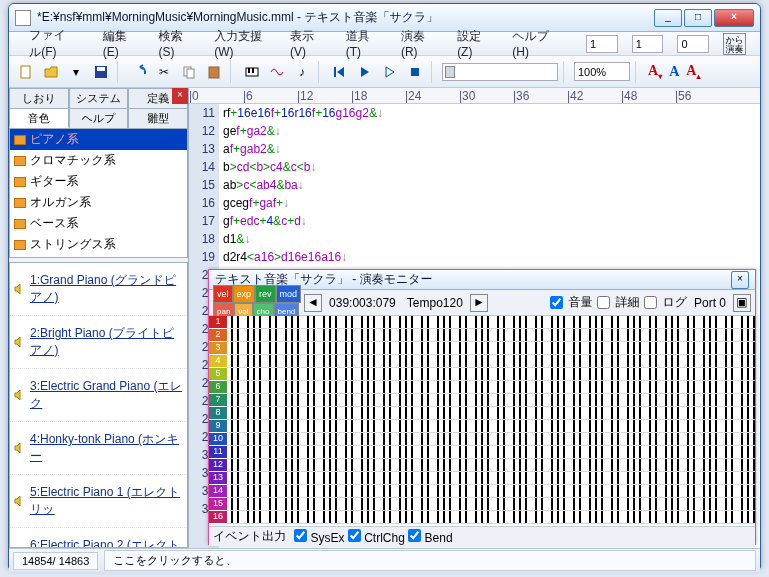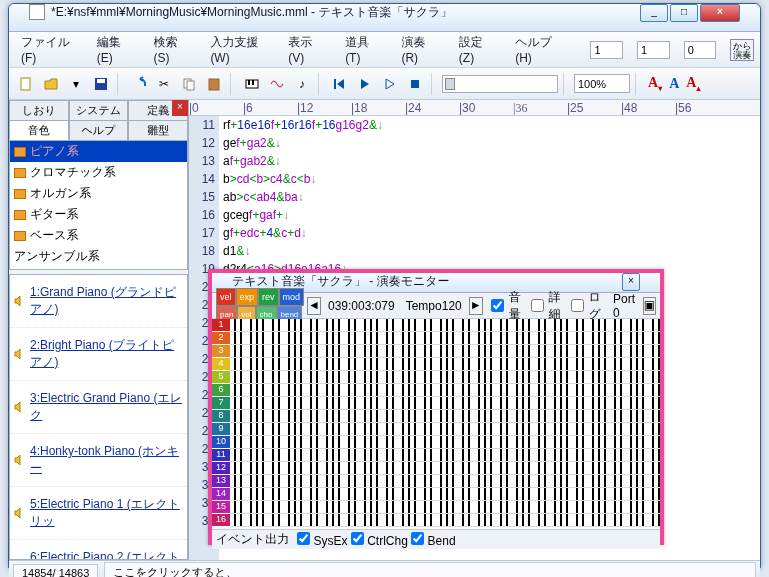--- a/index.html
+++ b/index.html
@@ -1,24 +1,24 @@
 <!DOCTYPE html>
 <html><head>
 <meta charset="utf-8">
 <style>
 *{box-sizing:border-box;margin:0;padding:0;font-family:"MS UI Gothic",Meiryo,sans-serif;font-size:12px}
 body{background:#e0e8f4;width:769px;height:577px;overflow:hidden;position:relative}
 .win{position:absolute;left:8px;top:3px;width:753px;height:566px;border:1px solid #2a5ca0;border-radius:6px 6px 2px 2px;background:#fff;box-shadow:0 0 6px rgba(0,0,0,.3)}
-.titlebar{height:28px;background:linear-gradient(#f8fcff,#d8e8f8);border-bottom:1px solid #aac;display:flex;padding:0 20px;border-radius:6px 6px 0 0}
+.titlebar{height:28px;background:linear-gradient(#f8fcff,#d8e8f8);border-bottom:1px solid #aac;display:flex;align-items:center;padding:0 6px;border-radius:6px 6px 0 0}
 .titlebar .icon{width:16px;height:16px;background:#fff;border:1px solid #888;margin-right:6px}
 .titlebar .title{flex:1;color:#113}
 .winbtns{display:flex;gap:2px}
 .winbtn{width:28px;height:18px;border:1px solid #4080c0;background:linear-gradient(#f4faff,#cde3f7);border-radius:2px;font-size:10px;text-align:center;line-height:14px;cursor:pointer}
 .winbtn.close{background:linear-gradient(#f28a8a,#c83030);color:#fff;width:40px;font-weight:bold}
-.menubar{height:36px;background:linear-gradient(#fbfcfe,#e8eef6);display:flex;align-items:center;padding:0 6px;gap:14px;border-bottom:1px solid #c8d4e0}
+.menubar{height:24px;background:linear-gradient(#fbfcfe,#e8eef6);display:flex;align-items:center;padding:0 14px;gap:14px;border-bottom:1px solid #c8d4e0}
 .menubar .mitem{padding:2px 6px;cursor:pointer;color:#223}
 .menubar .spin{width:40px;height:18px;border:1px solid #aab;background:#fff;display:flex;align-items:center;padding:0 3px;font-size:11px}
 .menubar .gobtn{width:30px;height:22px;border:1px solid #88a;background:#eef4fa;font-size:9px;text-align:center;cursor:pointer}
 .toolbar{height:32px;background:linear-gradient(#fbfcfe,#e4ecf6);display:flex;align-items:center;padding:0 6px;gap:3px;border-bottom:1px solid #c0ccd8}
 .tbtn{width:22px;height:22px;border:1px solid transparent;display:flex;align-items:center;justify-content:center;cursor:pointer;border-radius:3px}
 .tsep{width:6px;height:22px;border-left:1px solid #c8d4e0;margin:0 2px}
 .tbtn svg{width:16px;height:16px}
 .slider{flex:0 0 116px;height:18px;border:1px solid #aab;background:#fff;position:relative}
 .slider .thumb{position:absolute;left:2px;top:2px;width:10px;height:12px;background:#d0d8e4;border:1px solid #888}
 .zoom{width:56px;height:19px;border:1px solid #aab;background:#fff;font-size:11px;padding:0 3px}
@@ -43,21 +43,21 @@
 .ruler span{position:absolute;top:1px}
 .editor{flex:1;background:#fff;display:flex;overflow:hidden;font-family:Consolas,monospace;font-size:14px}
 .gutter{width:30px;background:#dce6f2;text-align:right;padding:0 4px;color:#336}
 .gutter div{height:18px;line-height:18px}
 .code{flex:1;padding:0 4px}
 .code .ln{height:18px;line-height:18px;white-space:pre}
 .c-b{color:#0020c0}.c-p{color:#a000c0}.c-g{color:#009000}.c-gr{color:#888}.c-k{color:#000}
 .status{height:24px;background:linear-gradient(#f4f8fc,#e0e8f2);border-top:1px solid #b8c4d0;display:flex;align-items:center;padding:0 4px;gap:6px}
 .status .cell{border:1px solid #c0ccd8;padding:2px 8px;font-size:11px;background:#f8faff}
 
-.mon{position:absolute;left:208px;top:269px;width:456px;height:276px;border:4px solid #ec4899;background:#fff;box-shadow:0 0 4px rgba(0,0,0,.3)}
+.mon{position:absolute;left:208px;top:269px;width:548px;height:276px;border:1px solid #ec4899;background:#fff;box-shadow:0 0 4px rgba(0,0,0,.3)}
 .mon .titlebar{height:20px}
 .mon .mtool{height:26px;background:#eef2f8;border-bottom:1px solid #c0ccd8;display:flex;align-items:center;padding:0 4px;gap:3px;font-size:10px}
 .chip{height:18px;padding:0 3px;border:1px solid #888;color:#fff;font-size:9px;text-align:center;line-height:16px}
 .mbtn{width:18px;height:18px;border:1px solid #888;background:#eef4fa;text-align:center;cursor:pointer;line-height:14px}
 .mtool .lbl{padding:0 4px}
 .mtool input[type=checkbox]{margin:0 2px}
 .tracks{display:flex;height:210px}
 .tracknums{width:18px;background:#f0f4f8}
 .tracknums div{height:13px;text-align:center;font-size:9px;color:#fff;border-bottom:1px solid #fff}
 .trackarea{flex:1;position:relative;overflow:hidden}
@@ -195,29 +195,33 @@
           <div class="catitem sel">
             <span class="folder"></span>
             <span>ピアノ系</span>
           </div>
           <div class="catitem">
             <span class="folder"></span>
             <span>クロマチック系</span>
           </div>
           <div class="catitem">
             <span class="folder"></span>
+            <span>ギター系</span>
+          </div>
+          <div class="catitem">
+            <span class="folder"></span>
             <span>オルガン系</span>
           </div>
           <div class="catitem">
             <span class="folder"></span>
-            <span>ギター系</span>
-          </div>
-          <div class="catitem">
-            <span class="folder"></span>
             <span>ベース系</span>
+          </div>
+          <div class="catitem">
+            <span class="folder"></span>
+            <span>ストリングス系</span>
           </div>
           <div class="catitem">
             <span>アンサンブル系</span>
           </div>
         </div>
       <div class="instlist" id="insts">
           <div class="institem">
             <span class="spk"><svg viewBox="0 0 12 12">
                 <path d="M1 4h2l3-3v10l-3-3H1z" fill="#f0c040" stroke="#a80"></path>
               </svg></span>
@@ -261,22 +265,22 @@
         </div>
     </div>
     <div class="right">
       <div class="ruler" id="ruler">
           <span style="left: 0px;">|0</span>
           <span style="left: 54px;">|6</span>
           <span style="left: 108px;">|12</span>
           <span style="left: 162px;">|18</span>
           <span style="left: 216px;">|24</span>
           <span style="left: 270px;">|30</span>
-          <span style="left: 324px; font-family: Liberation Serif, serif;">|36</span>
-          <span style="left: 378px;">|25</span>
+          <span style="left: 324px;">|36</span>
+          <span style="left: 378px;">|42</span>
           <span style="left: 432px;">|48</span>
           <span style="left: 486px;">|56</span>
         </div>
       <div class="editor">
         <div class="gutter" id="gutter">
             <div>11</div>
             <div>12</div>
             <div>13</div>
             <div>14</div>
             <div>15</div>

